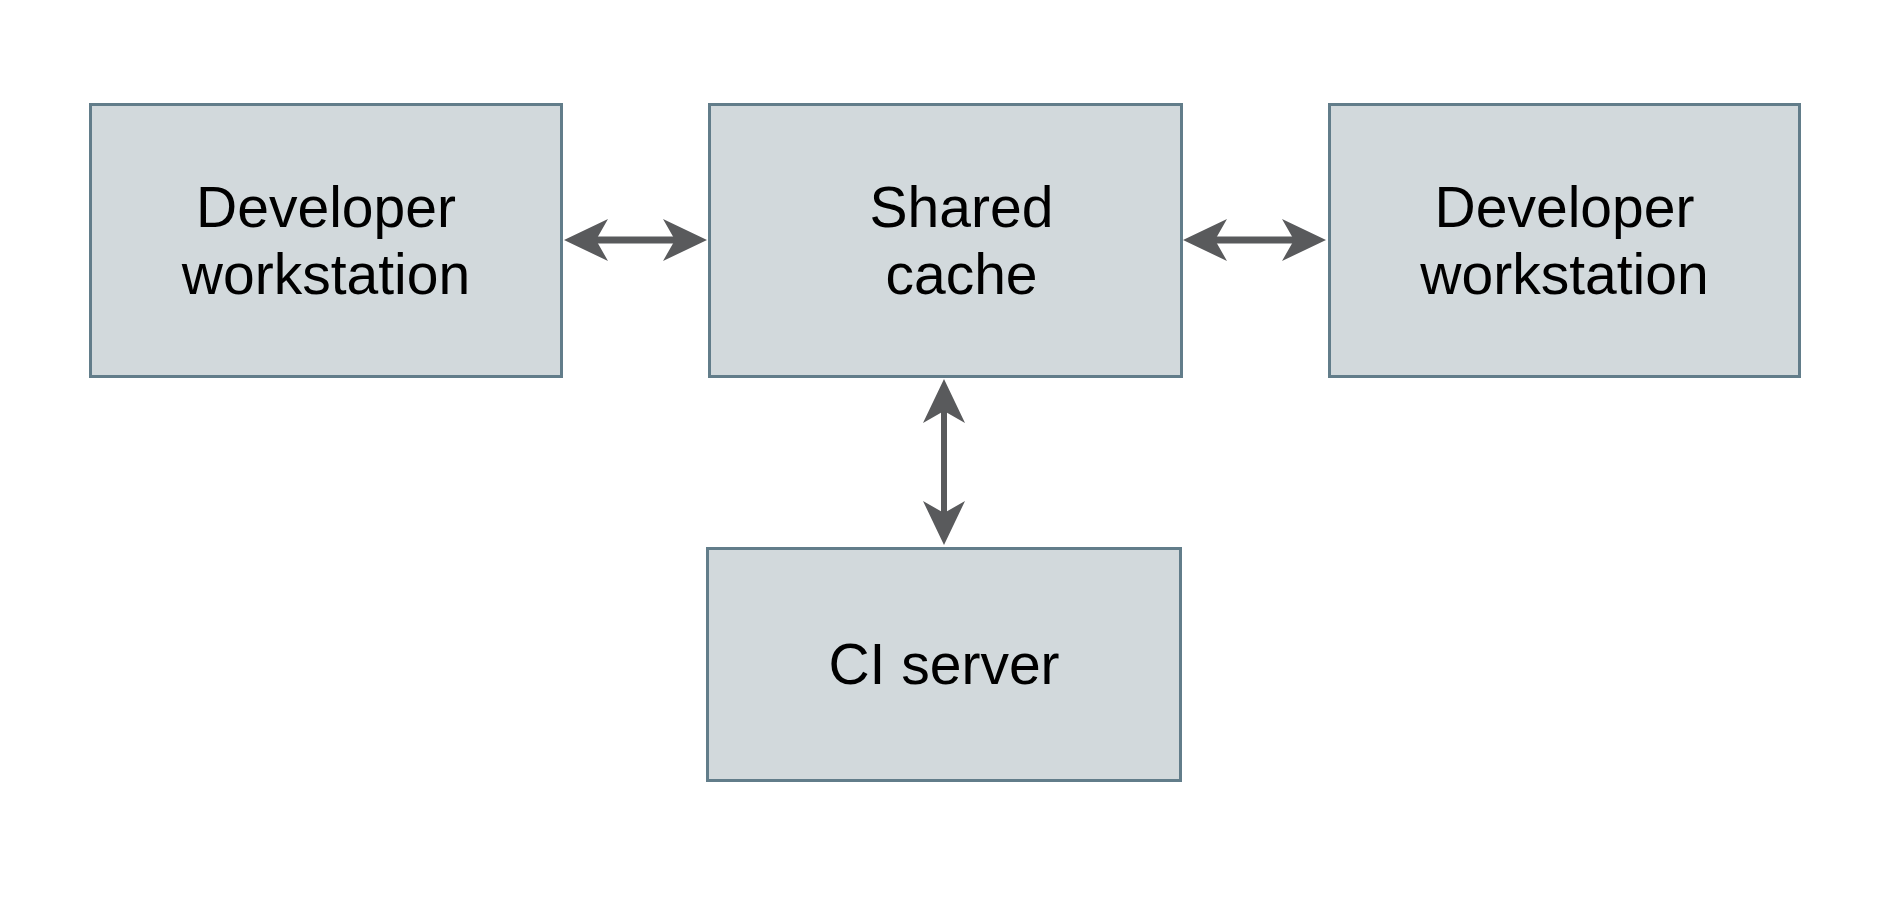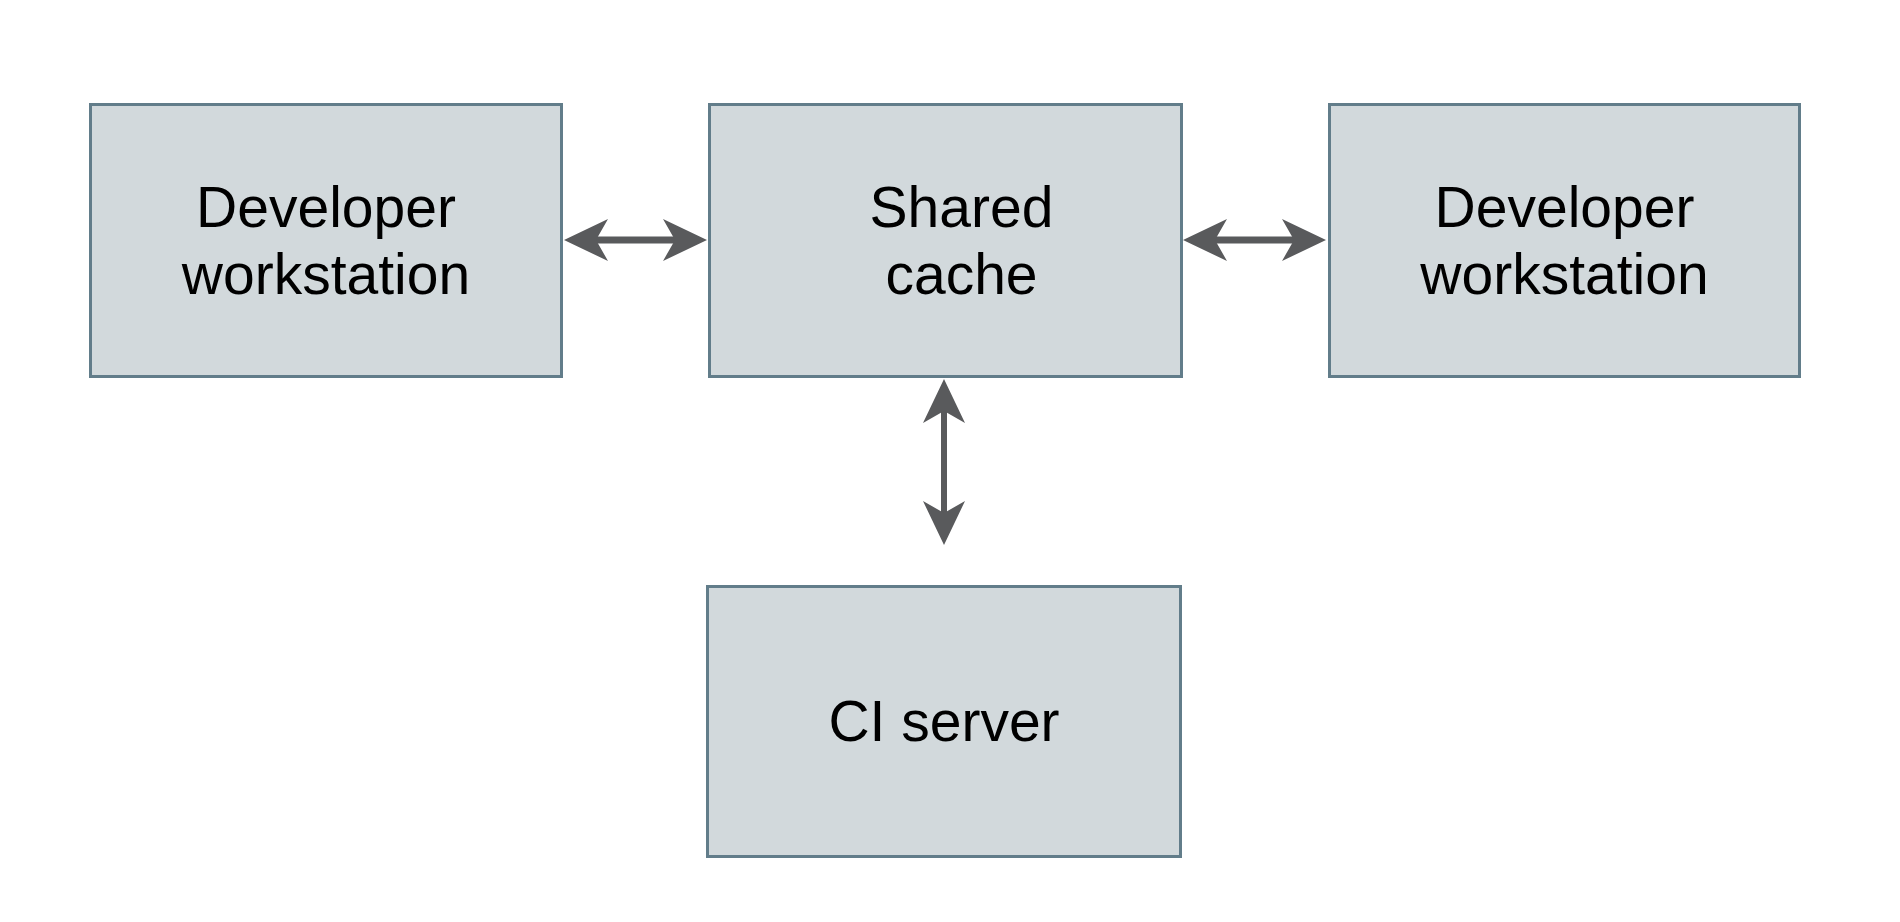--- a/index.html
+++ b/index.html
@@ -27,21 +27,21 @@
   .node-label {
     font-size: 57px;
     line-height: 1.16;
     color: #000000;
     text-align: center;
     white-space: pre-line;
   }
   #node-developer-workstation-left  { left: 89px;   top: 103px; width: 474px; height: 275px; }
   #node-shared-cache                { left: 708px;  top: 103px; width: 475px; height: 275px; padding-left: 32px; }
   #node-developer-workstation-right { left: 1328px; top: 103px; width: 473px; height: 275px; }
-  #node-ci-server                   { left: 706px;  top: 547px; width: 476px; height: 273px; margin-top: 38px; }
+  #node-ci-server                   { left: 706px;  top: 547px; width: 476px; height: 235px; }
   .arrow-layer {
     position: absolute;
     left: 0;
     top: 0;
     width: 1900px;
     height: 922px;
     pointer-events: none;
   }
 </style>
 </head>

